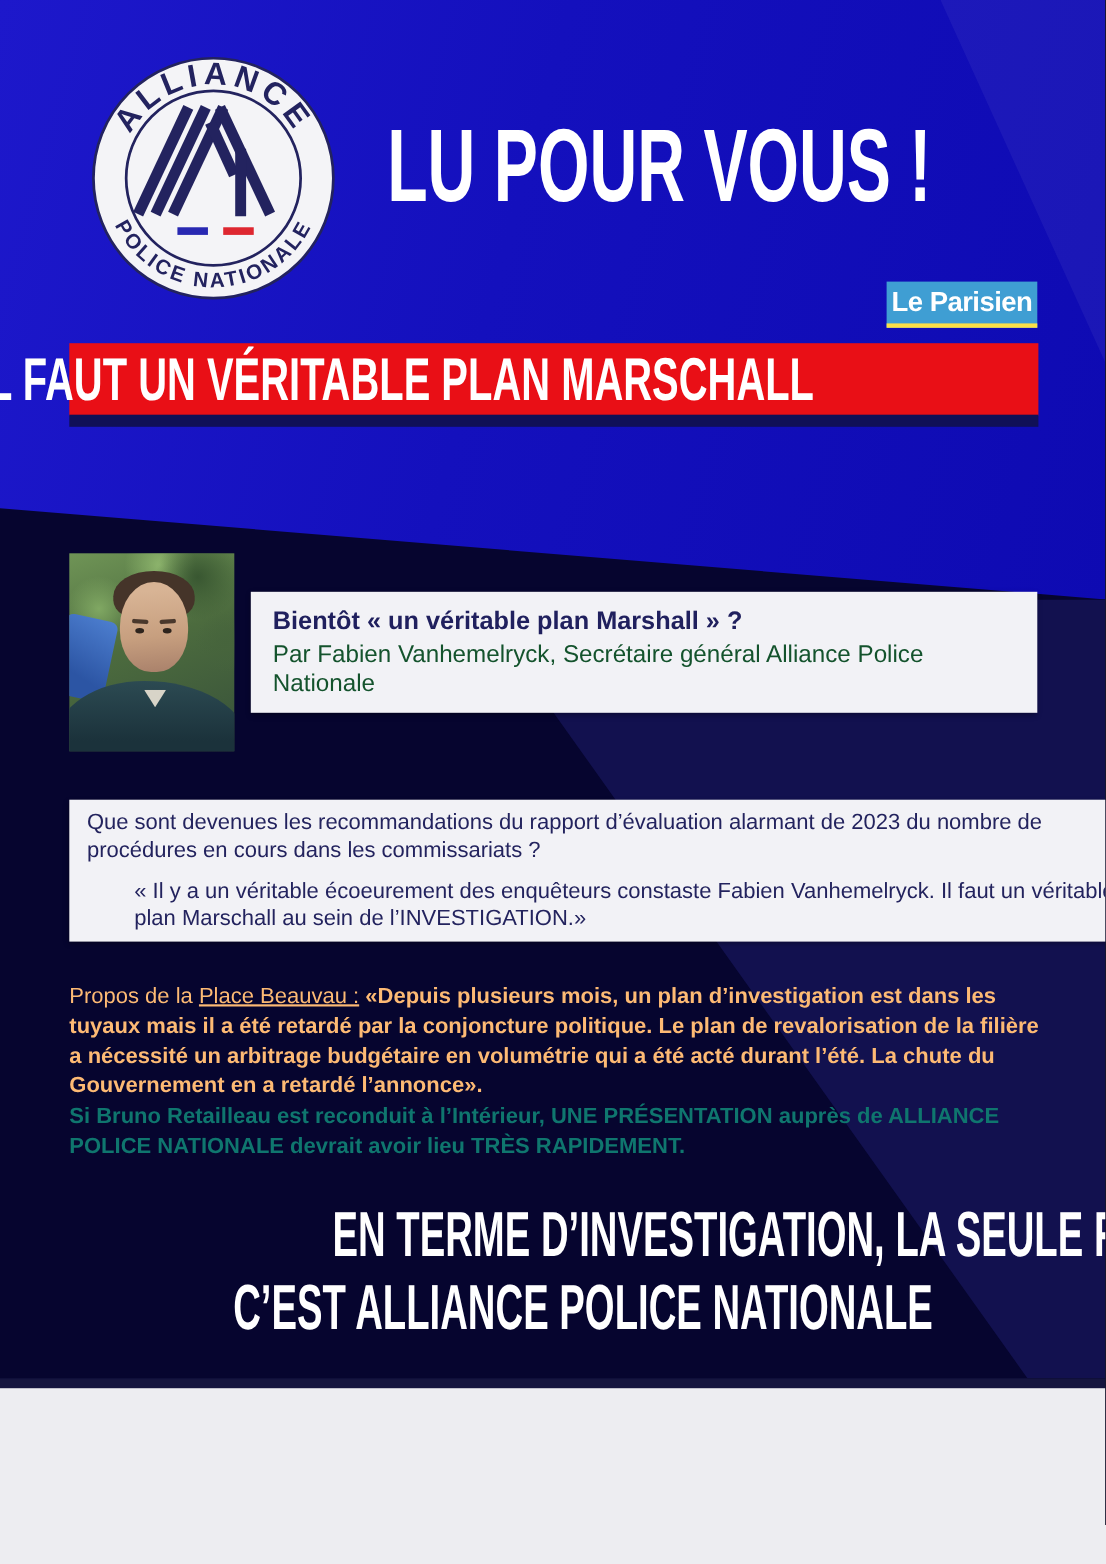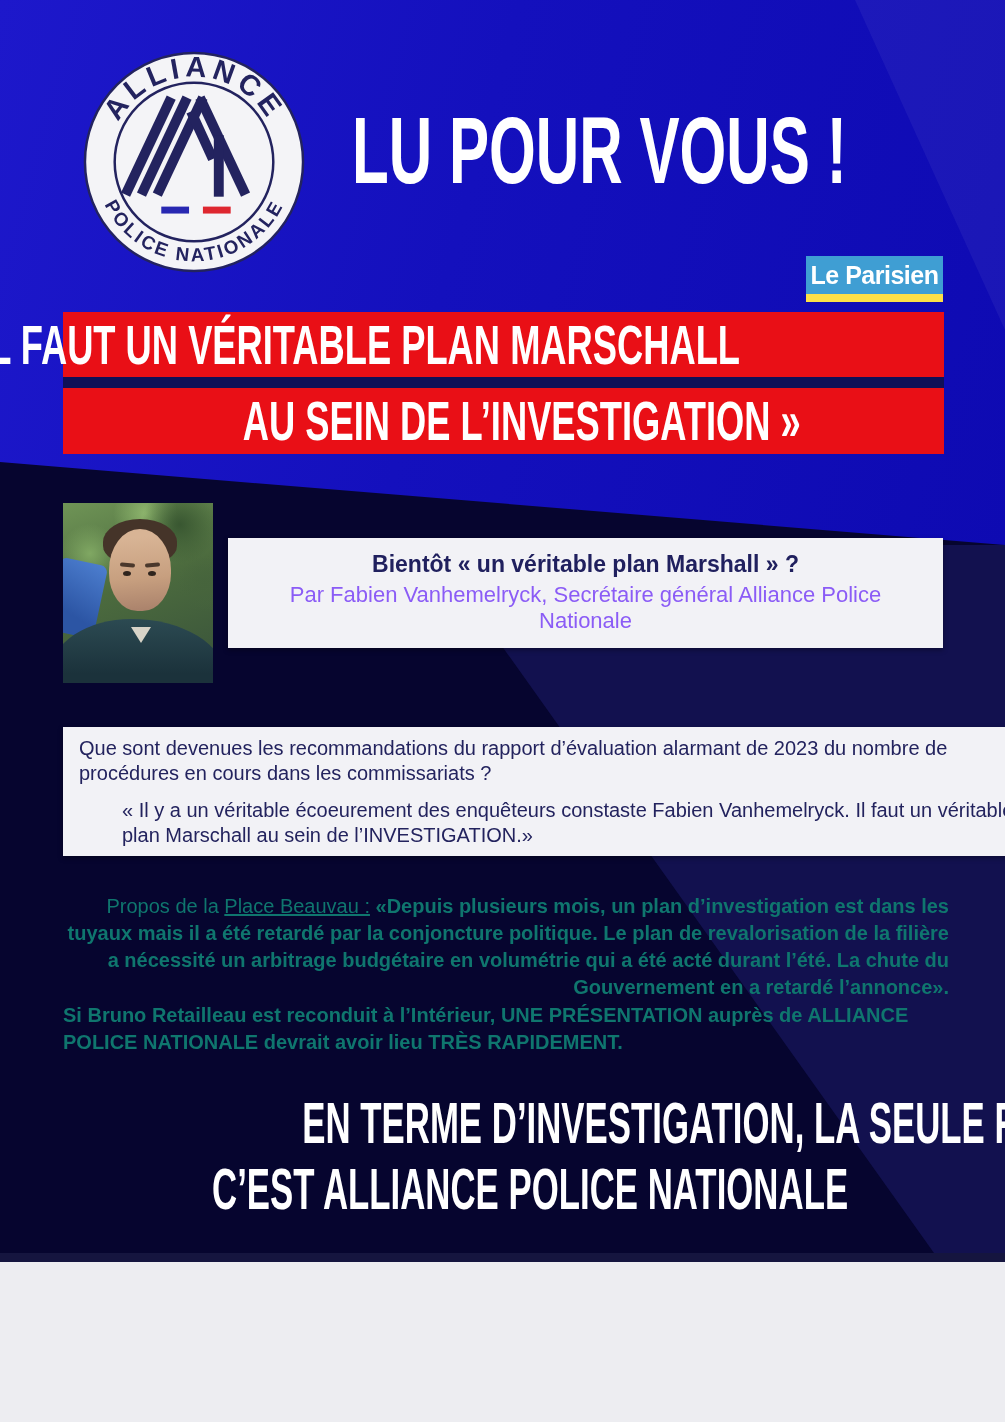--- a/index.html
+++ b/index.html
@@ -32,21 +32,21 @@
   
   .t-condensed{
     display:inline-block;font-weight:bold;color:#ffffff;white-space:nowrap;
     transform-origin:left center;line-height:1;
   }
   .lu-title{position:absolute;left:352px;top:104px;}
   .lu-title .t-condensed{font-size:94px;transform:scale(0.64,1);letter-spacing:0px;}
   
   .leparisien{
     position:absolute;left:806px;top:256px;width:137px;height:38px;
-    background:#3f9ed3;border-bottom:8px solid #fde047;
+    background:#3f9ed3;border-bottom:4px solid #fde047;
     display:flex;align-items:center;justify-content:center;
   }
   .leparisien span{color:#fff;font-weight:bold;font-size:25px;letter-spacing:-0.5px;}
   
   .banner{
     position:absolute;left:63px;width:881px;height:66px;background:#e90f16;
     display:flex;align-items:center;justify-content:flex-end;
   }
   .banner-1{top:312px;}
   .banner-2{top:388px;}
@@ -89,35 +89,35 @@
   }
   .photo-collar{
     position:absolute;left:68px;bottom:40px;width:20px;height:16px;background:#d8d4c8;
     clip-path:polygon(0 0,100% 0,50% 100%);
   }
   
   .headline-box{
     position:absolute;left:228px;top:538px;width:715px;height:110px;
     background:#f2f2f6;box-shadow:0 2px 5px rgba(0,0,0,.35);
     box-sizing:border-box;padding:13px 20px 14px;
-    display:flex;flex-direction:column;justify-content:space-between;text-align:center;
+    display:flex;flex-direction:column;justify-content:space-between;
   }
   .headline-box .headline{font-size:23px;font-weight:bold;color:#20205e;}
-  .headline-box .byline{font-size:22px;color:#8b5cf6;}
+  .headline-box .byline{font-size:22px;color:#14532d;}
   .quote-box{
     position:absolute;left:63px;top:727px;width:1005px;
     background:#f2f2f6;box-shadow:0 2px 5px rgba(0,0,0,.35);
     box-sizing:border-box;padding:9px 16px 8px;
   }
   .quote-box p{margin:0;font-size:20px;line-height:25px;color:#23235e;}
   .quote-box p + p{margin-top:12px;margin-left:43px;}
   
   .commentary-1{
     position:absolute;left:63px;top:893px;width:886px;
-    color:#0f766e;font-size:20px;line-height:27px;text-align:right;
+    color:#fdba74;font-size:20px;line-height:27px;
   }
   .commentary-1 .c-link{text-decoration:underline;}
   .commentary-1 .c-bold{font-weight:bold;}
   .commentary-2{
     position:absolute;left:63px;top:1002px;width:886px;
     color:#0f766e;font-size:20px;line-height:27px;font-weight:bold;
   }
   
   .slogan{position:absolute;left:0;top:1094px;width:1005px;text-align:center;}
   .slogan .line{margin-bottom:8px;}
@@ -171,23 +171,20 @@
   </div>
 
   <div class="leparisien">
     <span>Le Parisien</span>
   </div>
 
   <div class="banner banner-1">
     <span class="t-condensed">« IL FAUT UN VÉRITABLE PLAN MARSCHALL</span>
   </div>
   <div class="banner-divider"></div>
-  <div class="banner banner-2">
-    <span class="t-condensed">AU SEIN DE L’INVESTIGATION »</span>
-  </div>
 
   <div class="photo">
     <div class="photo-flag"></div>
     <div class="photo-hair"></div>
     <div class="photo-head"></div>
     <div class="photo-brow-l"></div>
     <div class="photo-brow-r"></div>
     <div class="photo-eye-l"></div>
     <div class="photo-eye-r"></div>
     <div class="photo-jacket"></div>

